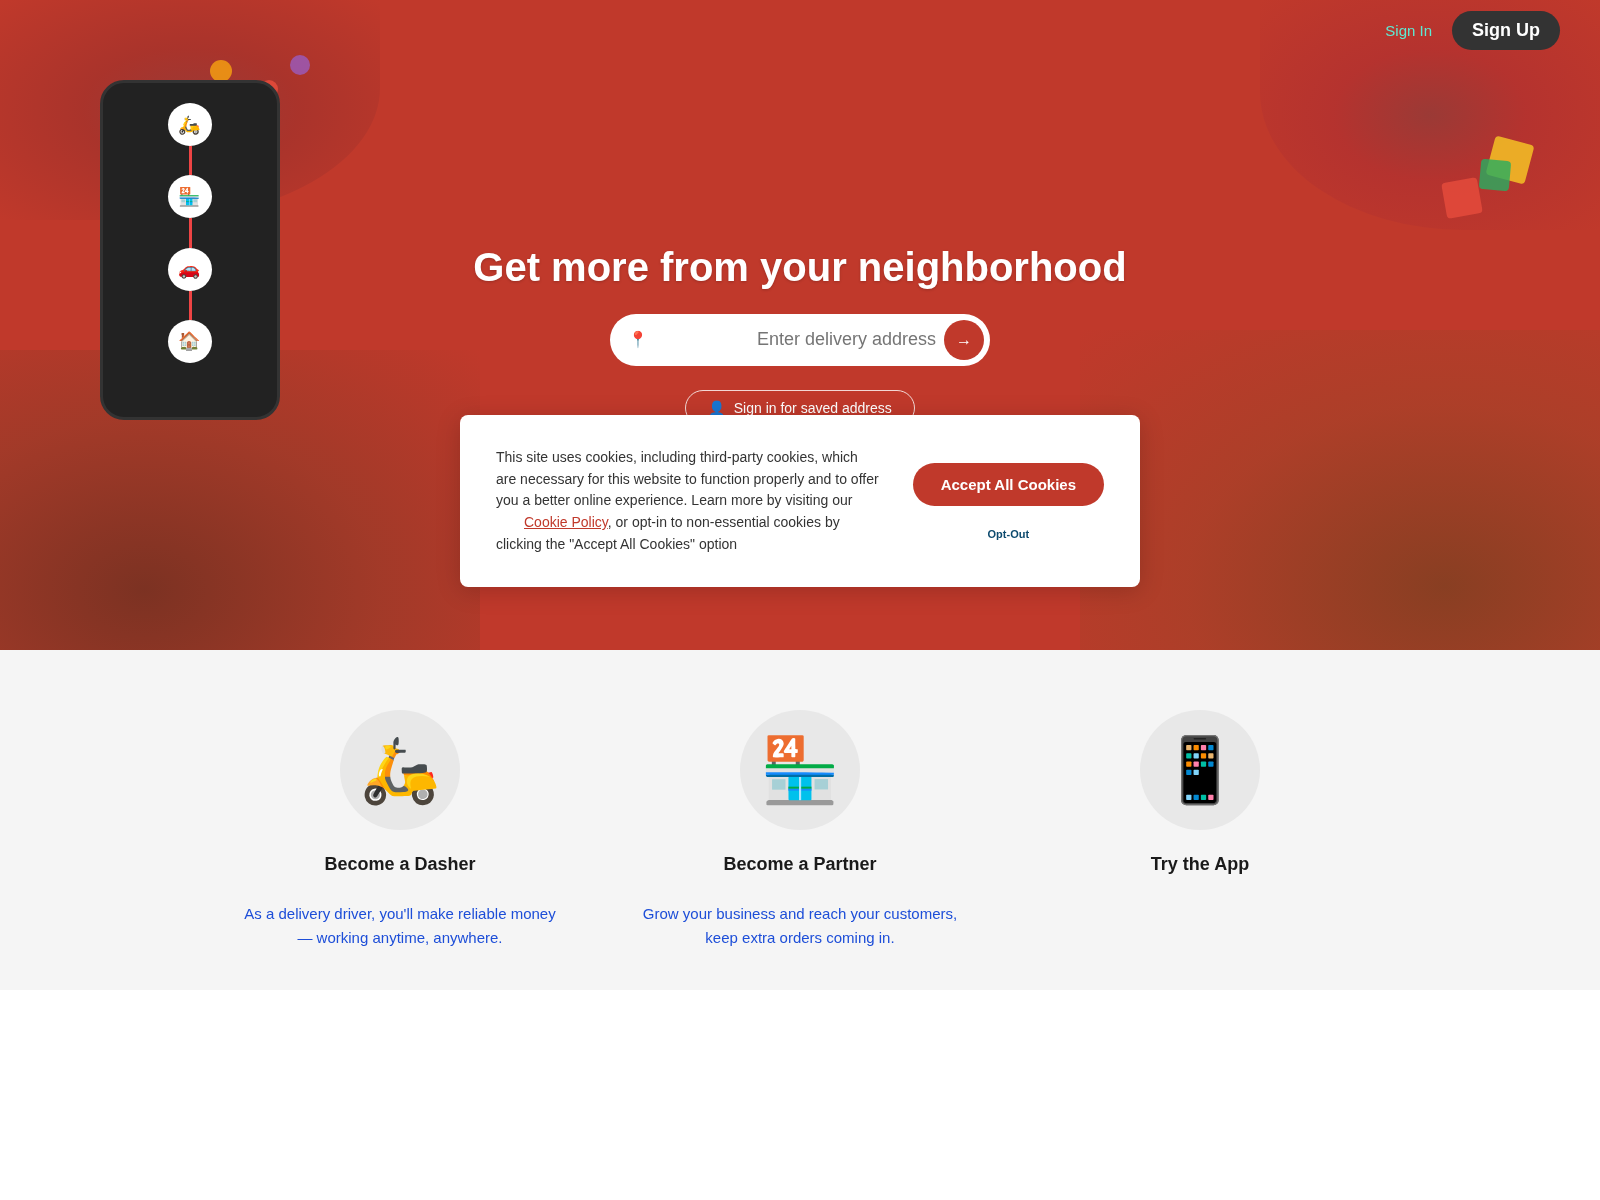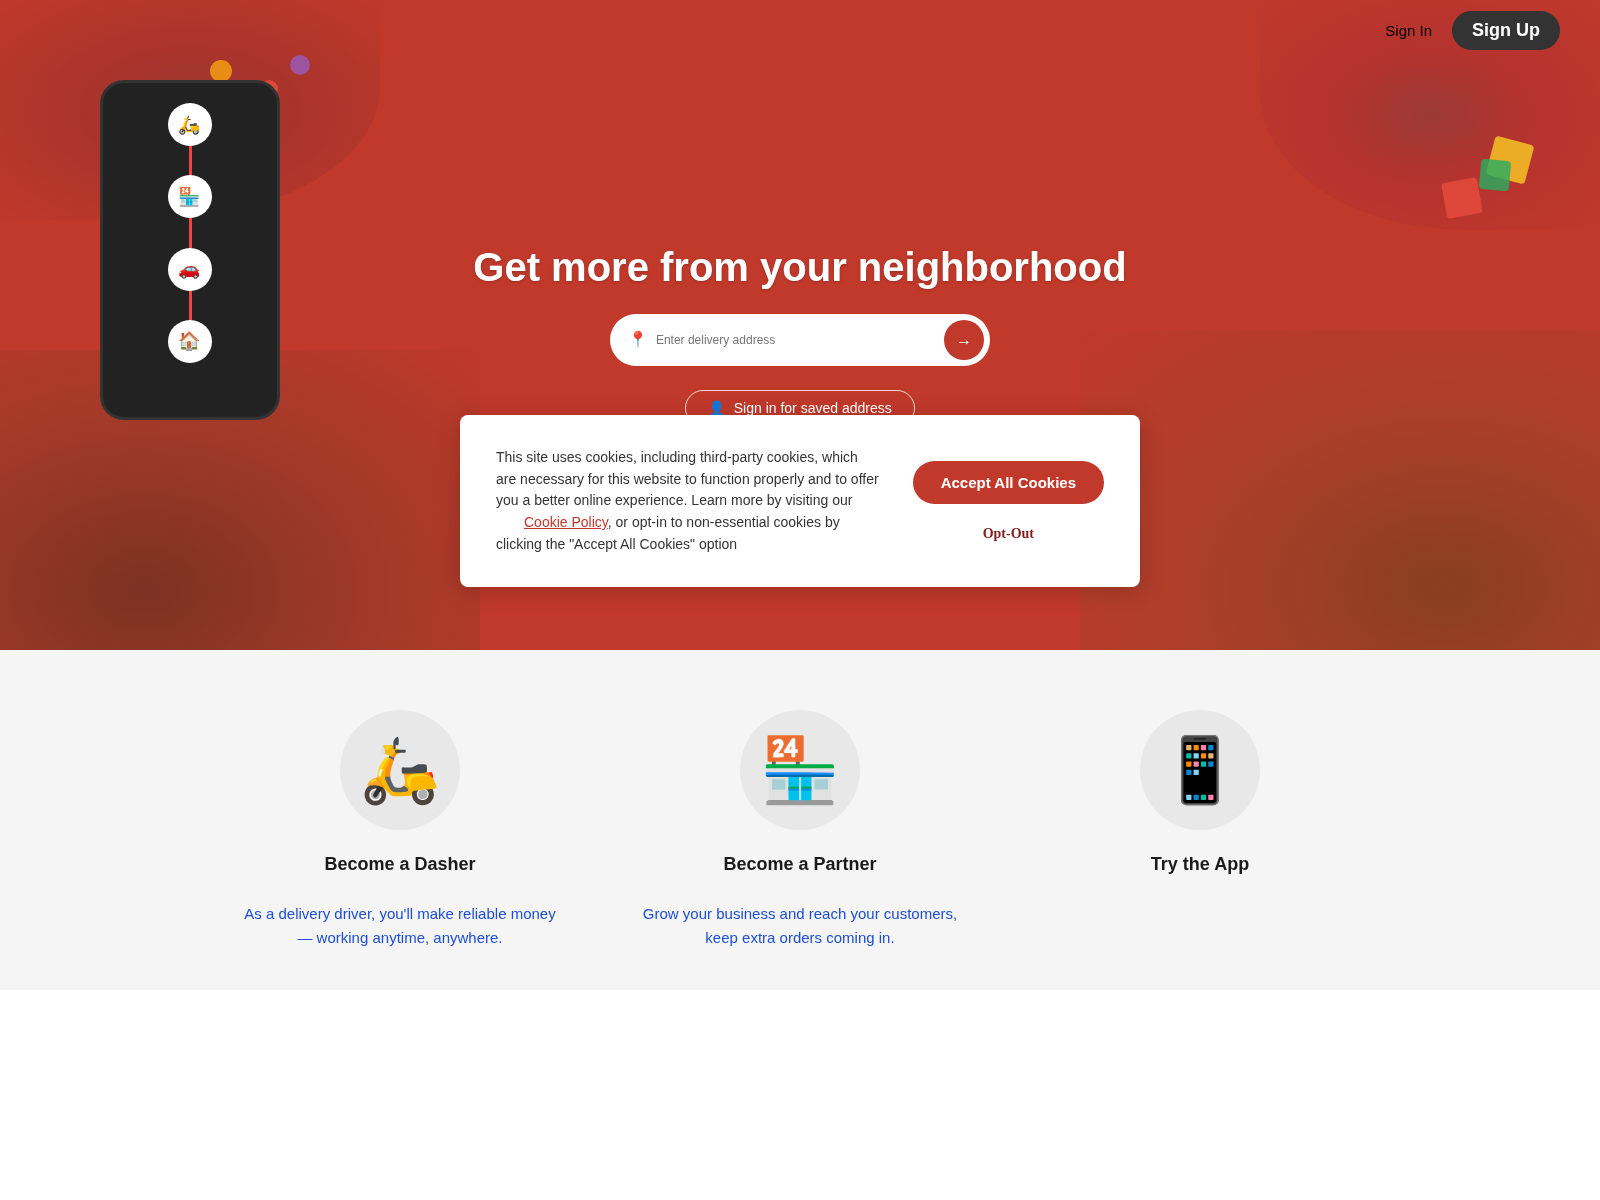--- a/index.html
+++ b/index.html
@@ -110,21 +110,21 @@
       position: absolute;
       top: 0; left: 0; right: 0;
       height: 60px;
       display: flex;
       align-items: center;
       justify-content: flex-end;
       padding: 0 40px;
       z-index: 10;
     }
     .nav-signin {
-      color: #000000;
+      color: #5eead4;
       background: transparent;
       border: none;
       cursor: pointer;
       font-size: 15px;
       padding: 8px 16px;
       font-weight: 500;
     }
     .nav-signup {
       color: white;
       background: #333;
@@ -160,23 +160,24 @@
       background: white;
       border-radius: 30px;
       padding: 6px 6px 6px 18px;
       width: 380px;
       gap: 8px;
     }
     .search-bar input {
       flex: 1;
       border: none;
       outline: none;
-      font-size: 12px;
+      font-size: 18px;
       color: #7f1d1d;
       background: transparent;
+      text-align: right;
     }
     .search-submit {
       width: 40px;
       height: 40px;
       border-radius: 50%;
       background: #c0392b;
       border: none;
       cursor: pointer;
       display: flex;
       align-items: center;
@@ -253,25 +254,24 @@
       padding: 13px 28px;
       font-size: 15px;
       font-weight: 700;
       cursor: pointer;
       width: 100%;
       white-space: nowrap;
     }
     .opt-out-btn {
       background: transparent;
       border: none;
-      color: #7f1d1d;
-      font-size: 14px;
+      color: #0c4a6e;
+      font-size: 11px;
       font-weight: 600;
       cursor: pointer;
-      font-family: Liberation Serif, serif;
     }
 
     
     .bottom-section {
       width: 1600px;
       background: #f5f5f5;
       padding: 60px 40px 40px;
       display: flex;
       justify-content: center;
       gap: 0;

